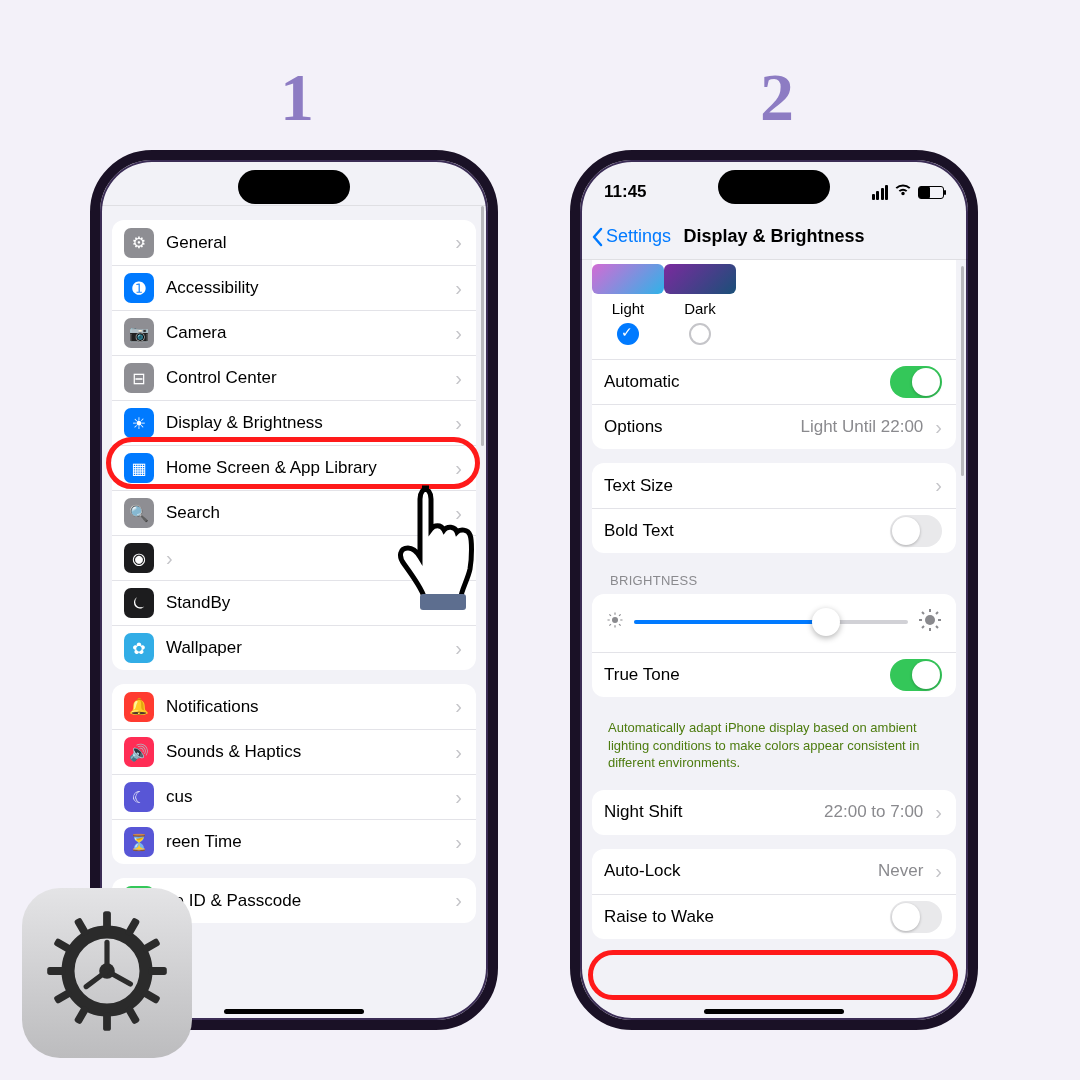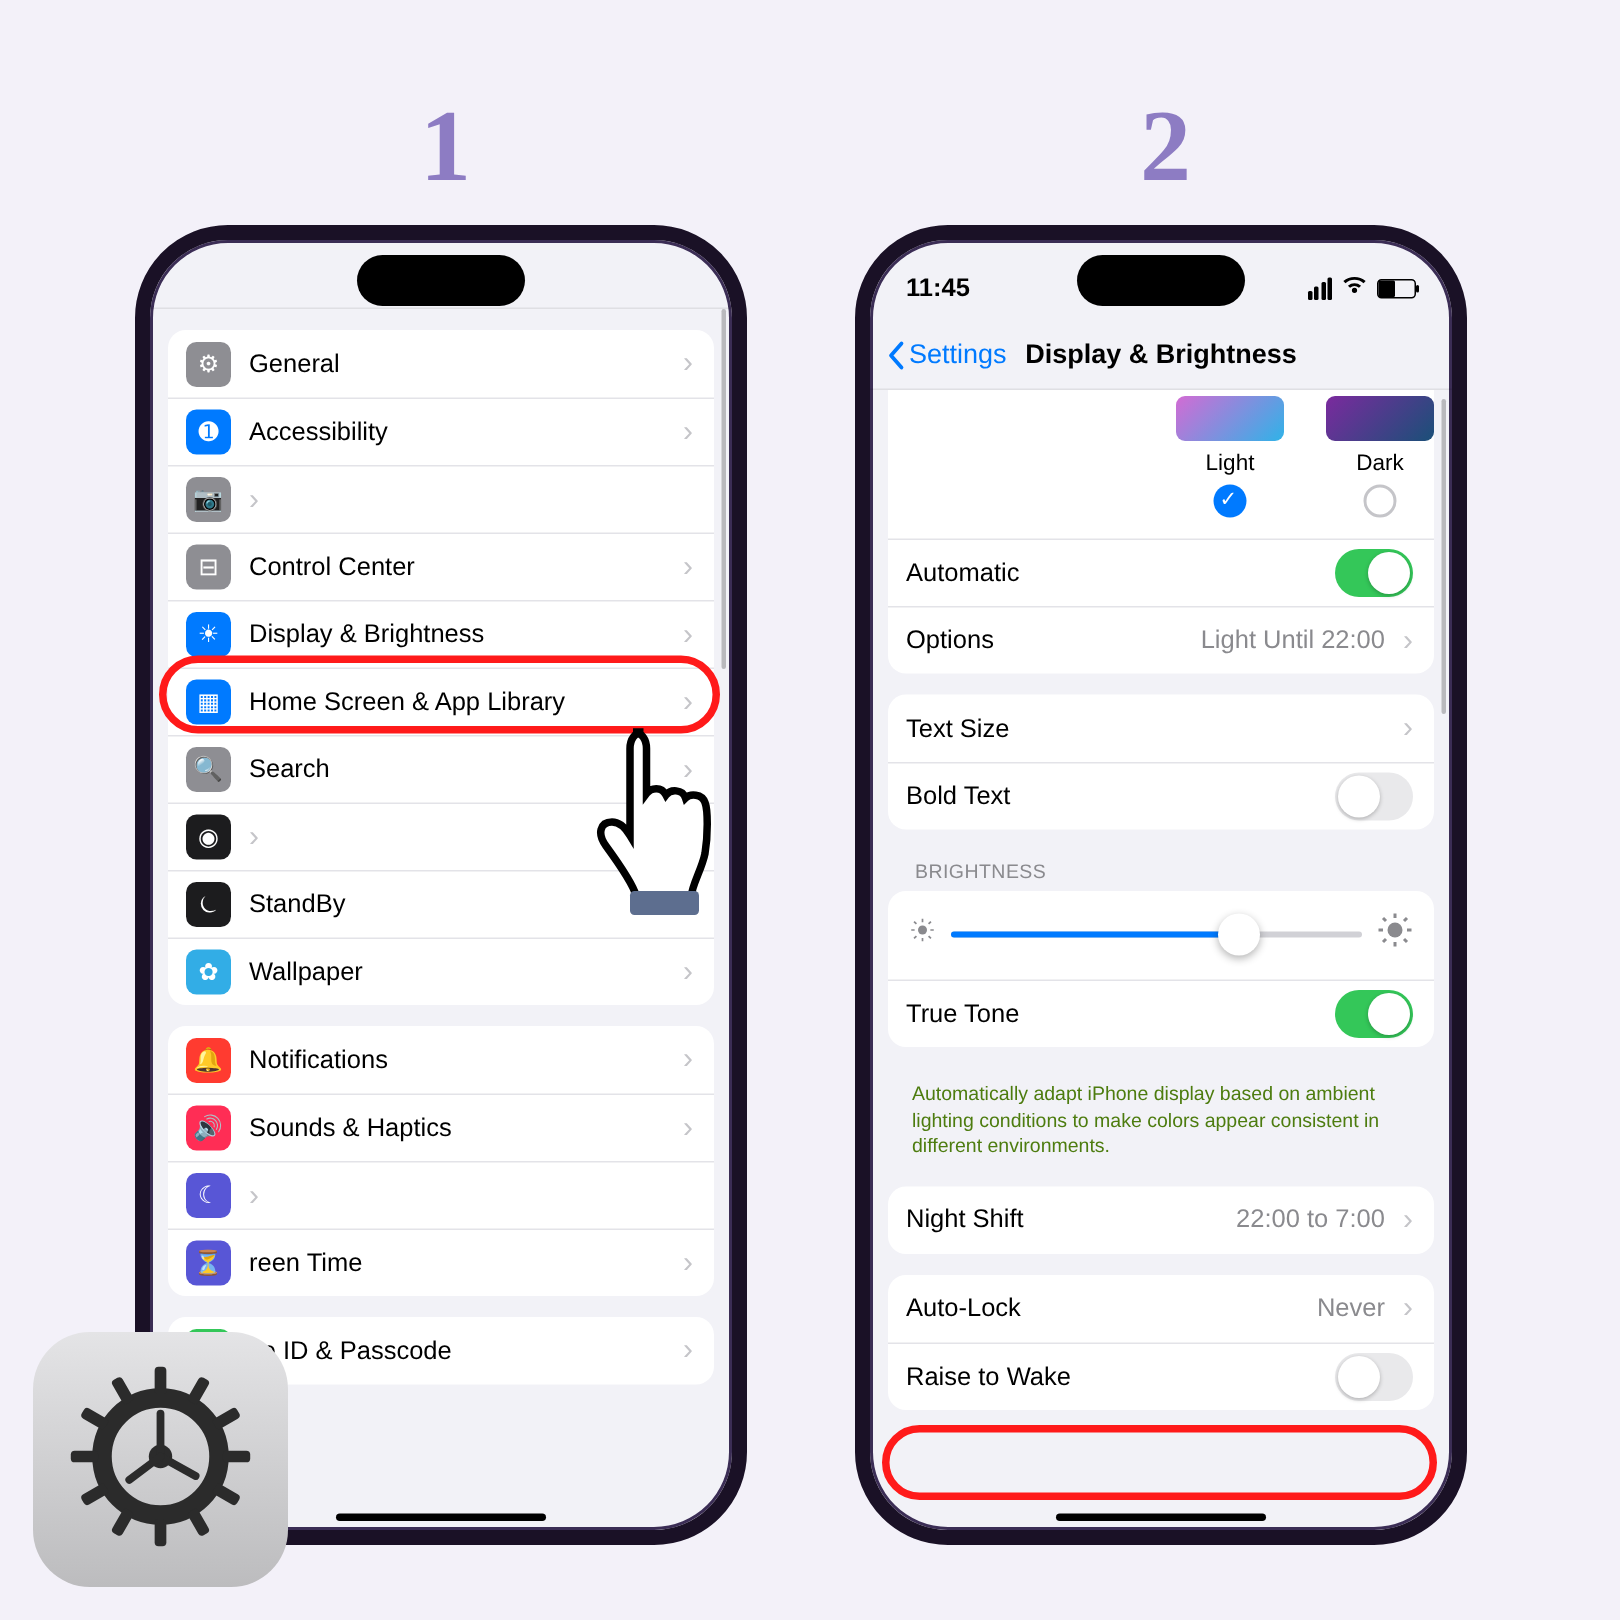--- a/index.html
+++ b/index.html
@@ -74,21 +74,21 @@
   .chev{ color:#c5c5c9; font-size:20px; }
   .toggle{ width:52px; height:32px; border-radius:16px; position:relative;}
   .toggle i{position:absolute;top:2px;width:28px;height:28px;background:#fff;border-radius:50%;box-shadow:0 1px 3px rgba(0,0,0,0.25);}
   .toggle.on{background:#34c759;} .toggle.on i{right:2px;}
   .toggle.off{background:#e9e9eb;} .toggle.off i{left:2px;}
 
   .section-hdr{font-size:13px;color:#8a8a8e;margin:20px 4px 6px 18px;text-transform:uppercase;letter-spacing:0.3px;}
   .footnote{font-size:13px;color:#4d7c0f;padding:8px 16px 4px 16px;line-height:1.35;}
 
   
-  .appearance{display:flex;justify-content:flex-end;padding:4px 0 14px 0;gap:28px;}
+  .appearance{display:flex;justify-content:flex-start;padding:4px 0 14px 0;}
   .appearance .opt{text-align:center;font-size:15px;}
   .thumb{width:72px;height:30px;border-radius:6px;margin-bottom:6px;overflow:hidden;}
   .thumb.light{background:linear-gradient(135deg,#d36bd4,#2fb3e8);}
   .thumb.dark{background:linear-gradient(135deg,#7b2a9e,#1a5078);}
   .radio{width:22px;height:22px;border-radius:50%;margin:6px auto 0;}
   .radio.sel{background:#007aff;position:relative;}
   .radio.sel::after{content:"✓";color:#fff;font-size:14px;position:absolute;left:4px;top:1px;}
   .radio.unsel{border:2px solid #c5c5c9;}
 
   
@@ -143,20 +143,21 @@
           <span class="icon ic-blue">
             <span style="font-size:16px">➊</span>
           </span>
           <span class="label">Accessibility</span>
           <span class="chev">›</span>
         </div>
         <div class="row">
           <span class="icon ic-gray">
             <span style="font-size:16px">📷</span>
           </span>
+          <span class="label">Camera</span>
           <span class="chev">›</span>
         </div>
         <div class="row">
           <span class="icon ic-gray">
             <span style="font-size:16px">⊟</span>
           </span>
           <span class="label">Control Center</span>
           <span class="chev">›</span>
         </div>
         <div class="row">
@@ -213,20 +214,21 @@
           <span class="icon ic-pink">
             <span style="font-size:16px">🔊</span>
           </span>
           <span class="label">Sounds &amp; Haptics</span>
           <span class="chev">›</span>
         </div>
         <div class="row">
           <span class="icon ic-indigo">
             <span style="font-size:16px">☾</span>
           </span>
+          <span class="label">cus</span>
           <span class="chev">›</span>
         </div>
         <div class="row">
           <span class="icon ic-indigo">
             <span style="font-size:16px">⏳</span>
           </span>
           <span class="label">reen Time</span>
           <span class="chev">›</span>
         </div>
       </div>

